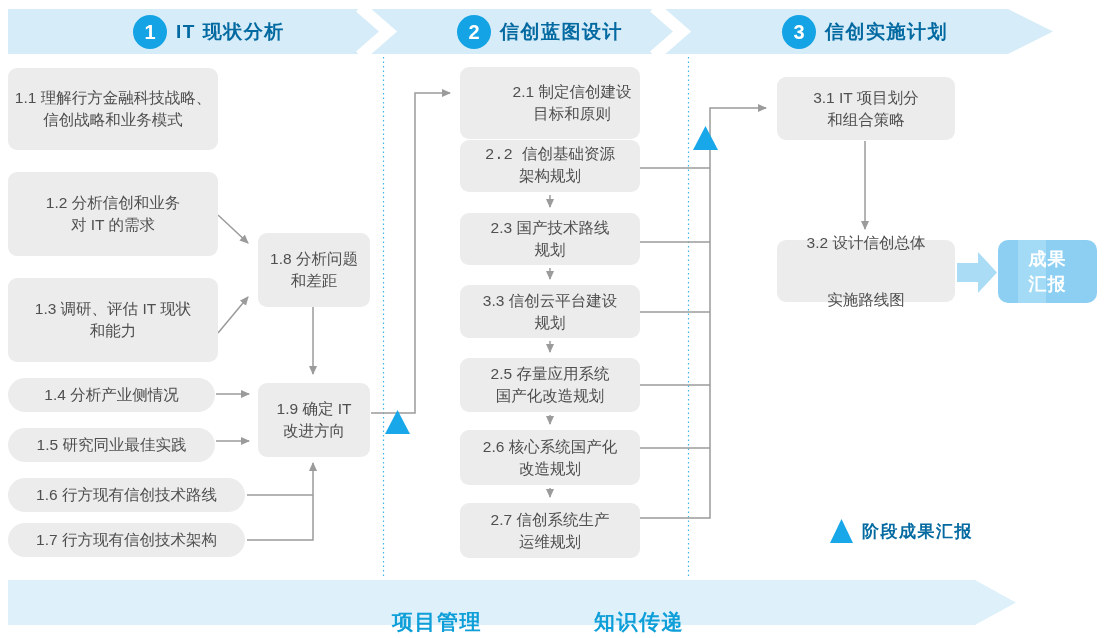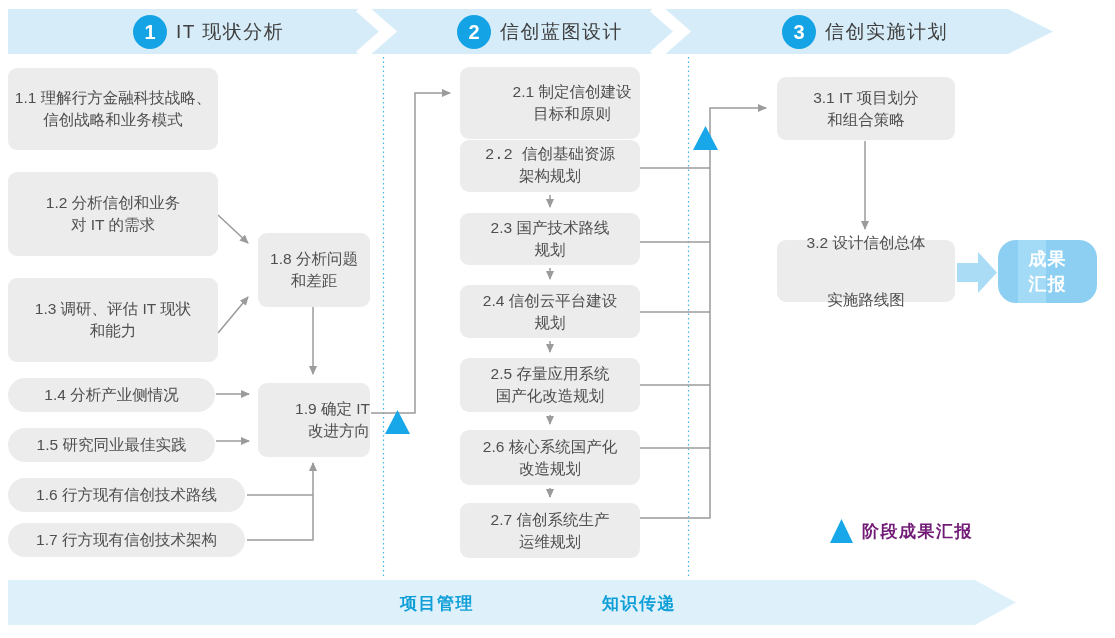--- a/index.html
+++ b/index.html
@@ -6,61 +6,61 @@
   html,body { background:#ffffff; }
   body { font-family:"Liberation Sans","DejaVu Sans",sans-serif; }
   .canvas { position:relative; width:1115px; height:638px; background:#fff; overflow:hidden; }
   .layer { position:absolute; left:0; top:0; width:1115px; height:638px; }
   svg.layer { z-index:1; }
 
   
   .phase-header { position:absolute; display:flex; align-items:center; gap:9px; z-index:3; }
   .badge { width:34px; height:34px; border-radius:50%; background:#14a3e4; color:#fff;
            font-weight:bold; font-size:20px; display:flex; align-items:center; justify-content:center; }
-  .phase-title { color:#404040; font-weight:normal; font-size:19px; letter-spacing:1.5px; white-space:nowrap; }
+  .phase-title { color:#0369a1; font-weight:bold; font-size:19px; letter-spacing:1.5px; white-space:nowrap; }
   .ph1 { left:133px; top:15px; }
   .ph2 { left:457px; top:15px; }
   .ph3 { left:782px; top:15px; }
 
   
   .gbox { position:absolute; background:#ececec; border-radius:9px; display:flex; flex-direction:column;
           align-items:center; justify-content:center; color:#4f4f4f; font-size:15.5px; line-height:1.42;
           text-align:center; z-index:2; white-space:nowrap; }
   .pill { border-radius:17px; }
   .b11 { left:8px;  top:68px;  width:210px; height:82px; }
   .b12 { left:8px;  top:172px; width:210px; height:84px;justify-content:center; }
   .b13 { left:8px;  top:278px; width:210px; height:84px; }
   .b14 { left:8px;  top:378px; width:207px; height:34px;align-items:center; }
   .b15 { left:8px;  top:428px; width:207px; height:34px; }
   .b16 { left:8px;  top:478px; width:237px; height:34px; }
   .b17 { left:8px;  top:523px; width:237px; height:34px; }
   .b18 { left:258px; top:233px; width:112px; height:74px; }
-  .b19 { left:258px; top:383px; width:112px; height:74px;align-items:flex-end; }
+  .b19 { left:258px; top:383px; width:112px; height:74px; }
   .b21 { left:460px; top:67px;  width:180px; height:72px;padding-left:44px; }
   .b22 { left:460px; top:140px; width:180px; height:52px;font-family:Liberation Mono, monospace; }
   .b23 { left:460px; top:213px; width:180px; height:52px; }
   .b24 { left:460px; top:285px; width:180px; height:53px; }
   .b25 { left:460px; top:358px; width:180px; height:54px; }
   .b26 { left:460px; top:430px; width:180px; height:55px; }
   .b27 { left:460px; top:503px; width:180px; height:55px; }
   .b31 { left:777px; top:77px;  width:178px; height:63px; }
   .b32 { left:777px; top:240px; width:178px; height:62px;gap:35px; }
 
   
-  .result-box { position:absolute; left:998px; top:240px; width:99px; height:63px; border-radius:18px;
+  .result-box { position:absolute; left:998px; top:240px; width:99px; height:63px; border-radius:10px;
                 background:linear-gradient(90deg,#8ccff2 0px,#8ccff2 20px,#a3daf5 20px,#a3daf5 48px,#8ccff2 48px);
                 color:#fff; font-weight:bold; font-size:18px; line-height:1.35; display:flex; flex-direction:column;
                 align-items:center; justify-content:center; z-index:2; letter-spacing:1px; }
 
   
-  .band-label { position:absolute; color:#0f9fd8; font-weight:bold; font-size:17px; letter-spacing:1.5px;
-                transform:translateX(-50%); z-index:3; white-space:nowrap; }
+  .band-label { position:absolute; color:#0f9fd8; font-weight:bold; font-size:21px; letter-spacing:1.5px;
+                transform:translateX(-50%); z-index:3; white-space:nowrap;margin-top:16px; }
   .bl1 { left:437px; top:592px; }
   .bl2 { left:639px; top:592px; }
-  .legend-label { position:absolute; left:862px; top:520px; color:#701a75; font-weight:bold; font-size:17px;
+  .legend-label { position:absolute; left:862px; top:520px; color:#0369a1; font-weight:bold; font-size:17px;
                   letter-spacing:1.5px; z-index:3; white-space:nowrap; }
 </style>
 </head>
 <body>
 
 <div class="canvas">
 
   <svg class="layer" viewBox="0 0 1115 638">
     <defs>
       <marker id="arr" markerUnits="userSpaceOnUse" markerWidth="10" markerHeight="9" refX="8" refY="4" orient="auto">
@@ -160,21 +160,21 @@
   </div>
   <div class="gbox b22">
     <span>2.2 信创基础资源</span>
     <span>架构规划</span>
   </div>
   <div class="gbox b23">
     <span>2.3 国产技术路线</span>
     <span>规划</span>
   </div>
   <div class="gbox b24">
-    <span>2.4 信创云平台建设</span>
+    <span>3.3 信创云平台建设</span>
     <span>规划</span>
   </div>
   <div class="gbox b25">
     <span>2.5 存量应用系统</span>
     <span>国产化改造规划</span>
   </div>
   <div class="gbox b26">
     <span>2.6 核心系统国产化</span>
     <span>改造规划</span>
   </div>

